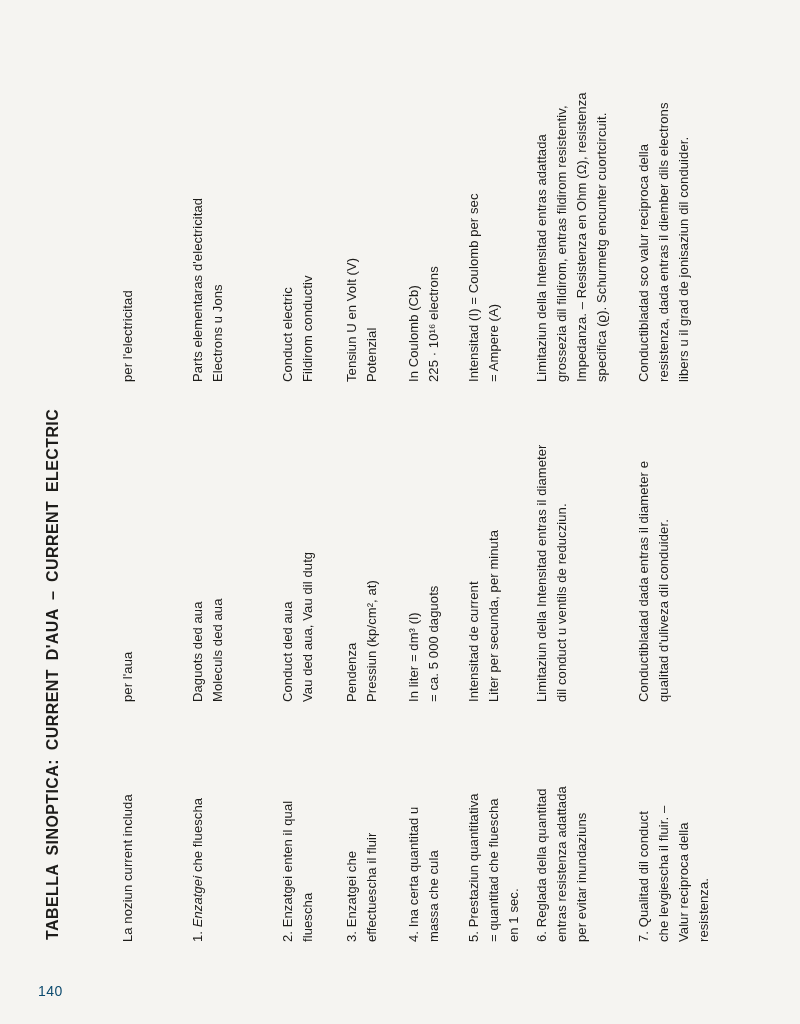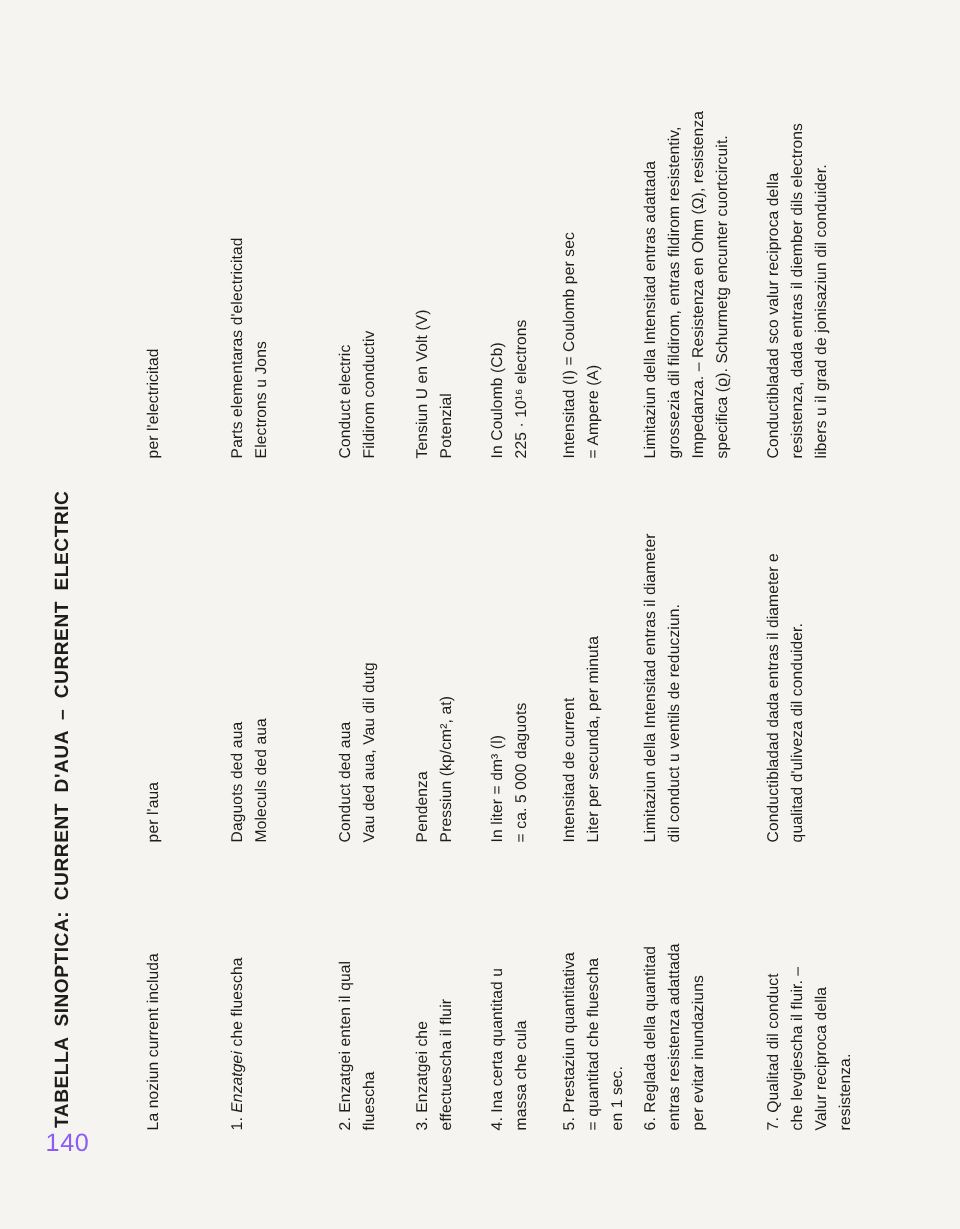--- a/index.html
+++ b/index.html
@@ -11,24 +11,24 @@
     height: 1024px;
     position: relative;
     background: #f5f4f1;
     font-family: "Liberation Sans", sans-serif;
     color: #1e1d1b;
     overflow: hidden;
   }
   .page-number {
     position: absolute;
     left: 38px;
-    top: 941px;
-    font-size: 21px;
+    top: 983px;
+    font-size: 14px;
     letter-spacing: 0.5px;
-    color: #8b5cf6;
+    color: #0c4a6e;
   }
   
   .rotated-content {
     position: absolute;
     left: 40px;
     top: 12px;
     width: 930px;
     height: 720px;
     transform: rotate(-90deg) translateX(-930px);
     transform-origin: 0 0;

